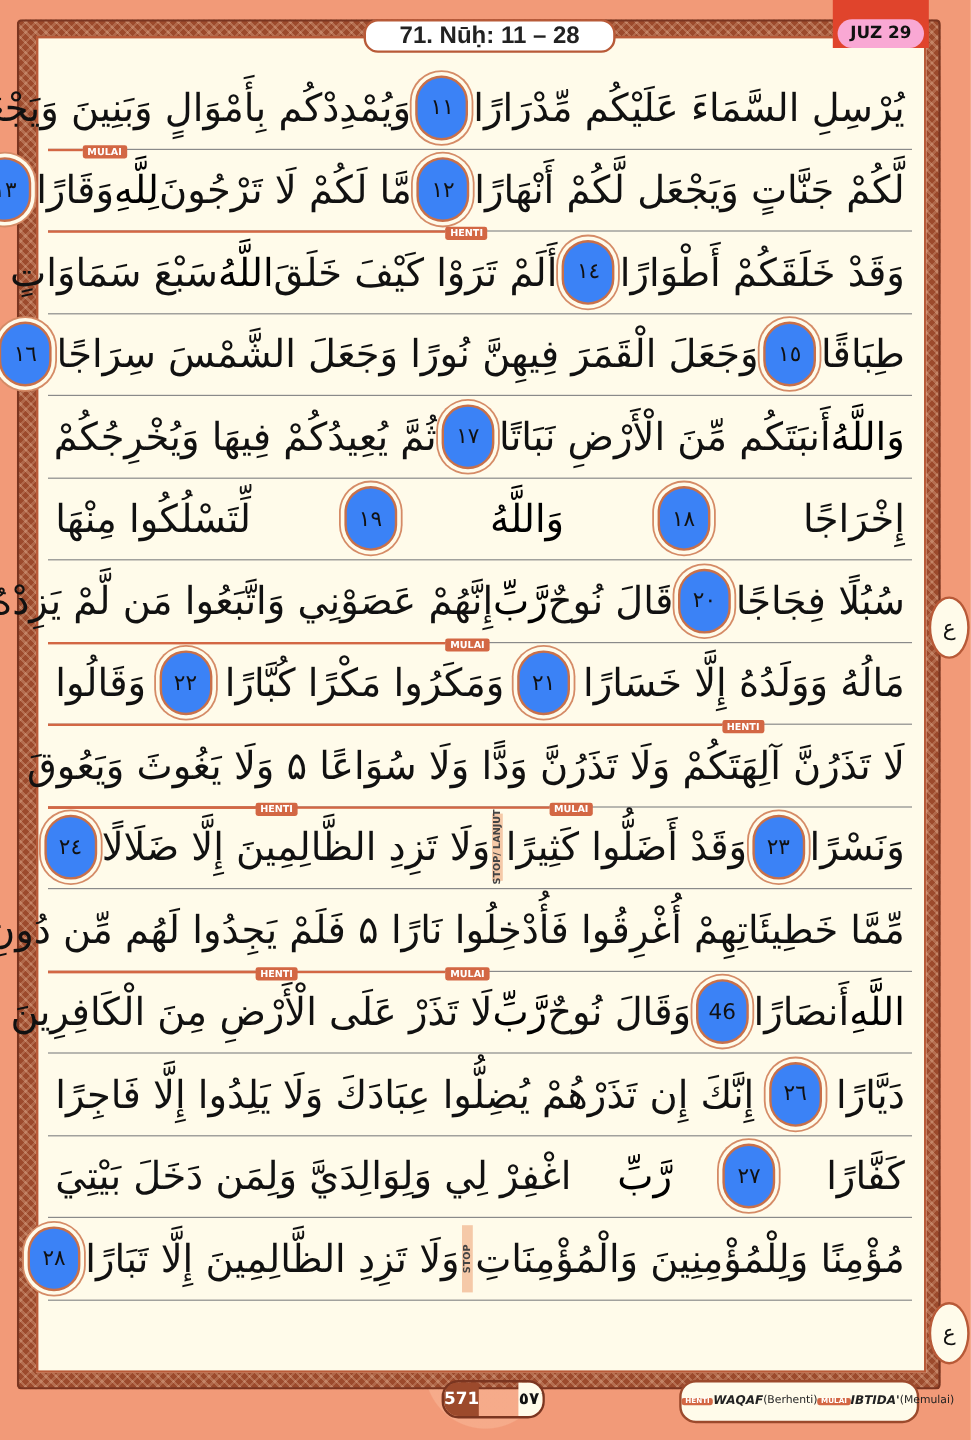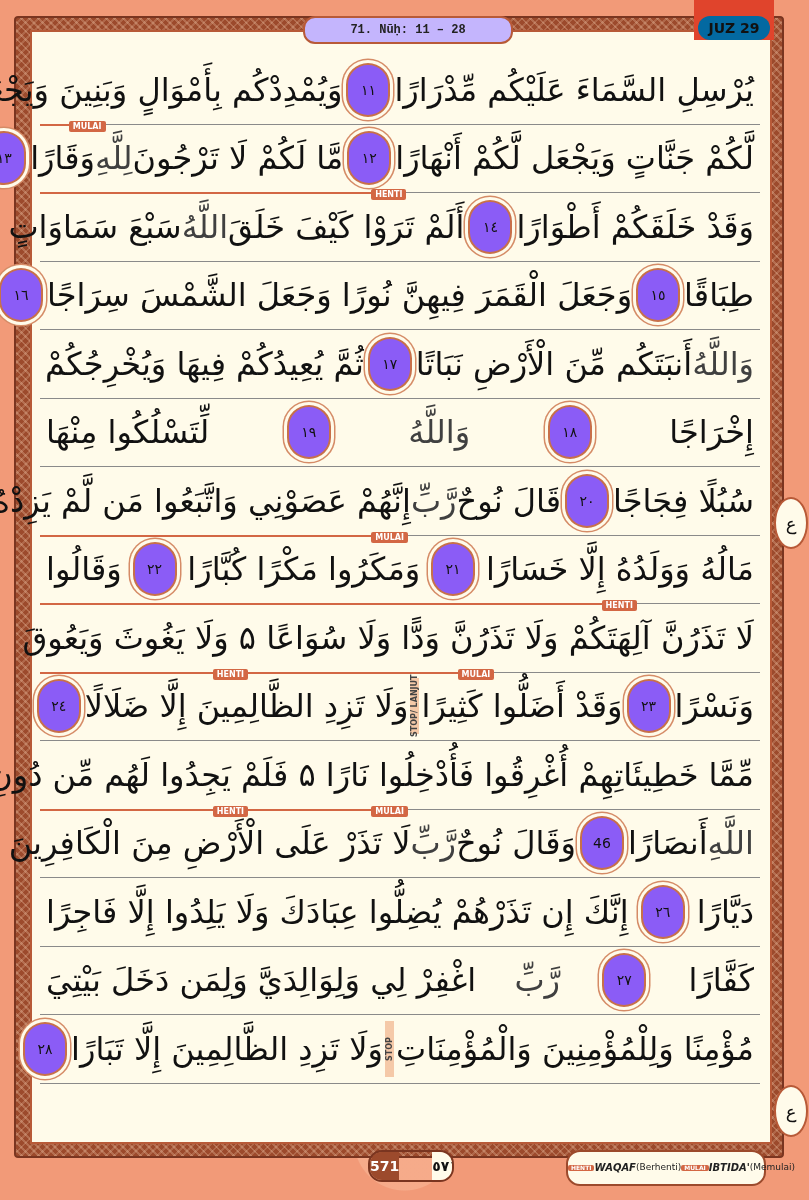--- a/index.html
+++ b/index.html
@@ -22,56 +22,56 @@
         repeating-linear-gradient(45deg, rgba(255,220,190,0.25) 0 2px, transparent 2px 6px),
         repeating-linear-gradient(-45deg, rgba(255,220,190,0.2) 0 2px, transparent 2px 6px);
     }
     .page {
       position: absolute; left: 30px; top: 30px; width: 738px; height: 1110px;
       background: #fffbea;
       border: 2px solid #b85a38;
     }
     .header-title {
       position: absolute; left: 303px; top: 16px; width: 206px; height: 24px;
-      background: #c4b5fd; border: 2px solid #b85a38; border-radius: 12px;
-      display: flex; align-items: center; justify-content: center;
-      font-family: Liberation Mono, monospace; font-weight: bold; font-size: 12px; color: #222;
+      background: #ffffff; border: 2px solid #b85a38; border-radius: 12px;
+      display: flex; align-items: center; justify-content: center;
+      font-family: Liberation Sans, sans-serif; font-weight: bold; font-size: 20px; color: #222;
       z-index: 5;
     }
     .juz-tab {
       position: absolute; left: 694px; top: 0; width: 80px; height: 40px;
       background: #e0442c; z-index: 4;
     }
     .juz-label {
       position: absolute; left: 698px; top: 16px; width: 72px; height: 24px;
-      background: #0369a1; border-radius: 12px;
+      background: #f9a8d4; border-radius: 12px;
       display: flex; align-items: center; justify-content: center;
       font-weight: bold; font-size: 14px; color: #111; z-index: 6;
     }
     .lines {
       position: absolute; left: 40px; top: 56px; width: 720px;
     }
     .line {
       position: relative; height: 68.5px;
       border-bottom: 1.5px solid #8a8a8a;
       direction: rtl;
       display: flex; align-items: center; justify-content: space-between;
       font-family: "DejaVu Sans", sans-serif;
       font-size: 32px; color: #111; white-space: nowrap;
       padding: 0 6px;
       box-sizing: border-box;
     }
     .seg { display: inline-block; }
-    .allah { color: #404040; }
+    .allah { color: #000000; }
     .ayah {
       display: inline-flex; align-items: center; justify-content: center;
       width: 40px; height: 50px; margin: 0 4px;
       border: 2px solid #c8704a; border-radius: 50% / 40%;
-      background: #8b5cf6;
-      font-size: 14px; color: #111;
+      background: #3b82f6;
+      font-size: 18px; color: #111;
       box-shadow: 0 0 0 3px #fffbea, 0 0 0 4.5px #d58b66;
       flex-shrink: 0;
     }
     .tag {
       position: absolute; bottom: -8px;
       font-size: 8px; font-weight: bold; color: #fff;
       background: #d36744; padding: 1px 4px; border-radius: 2px;
       direction: ltr; z-index: 2;
     }
     .tagline {

